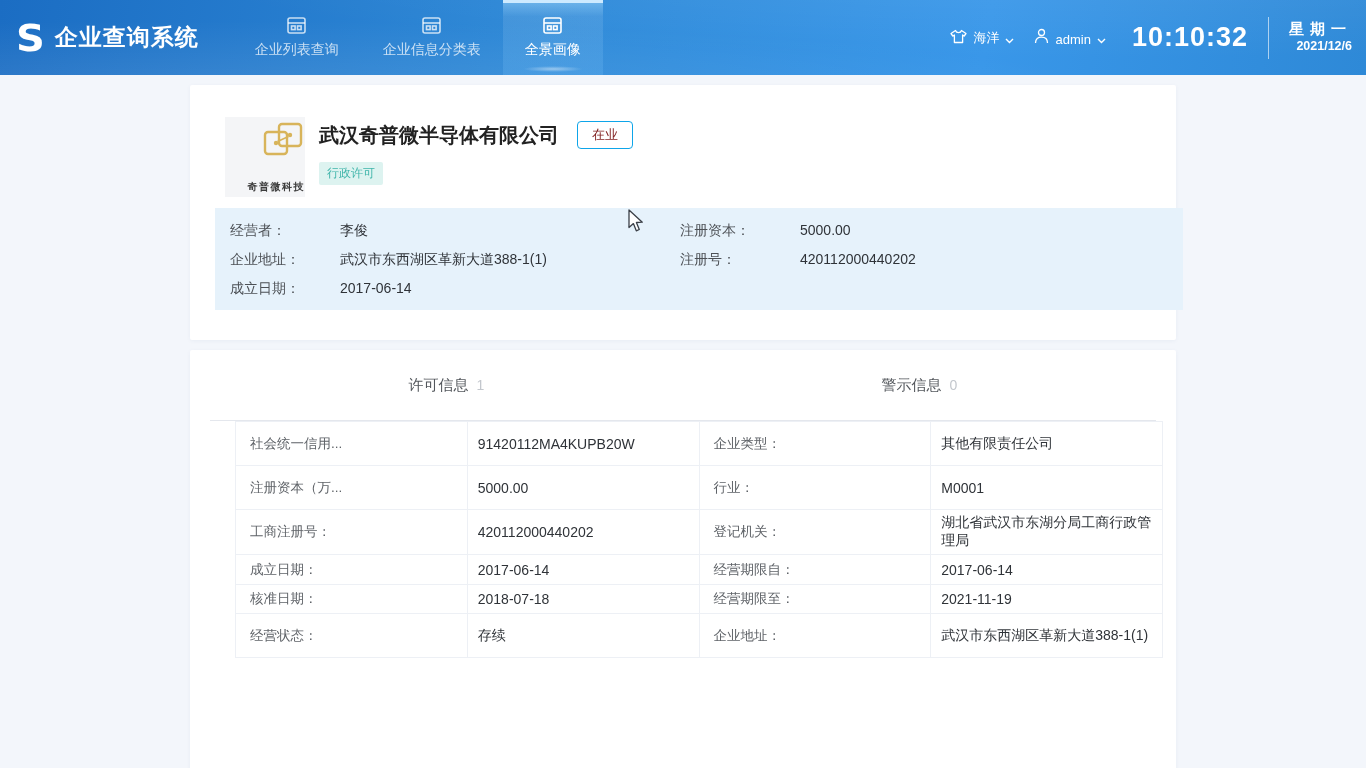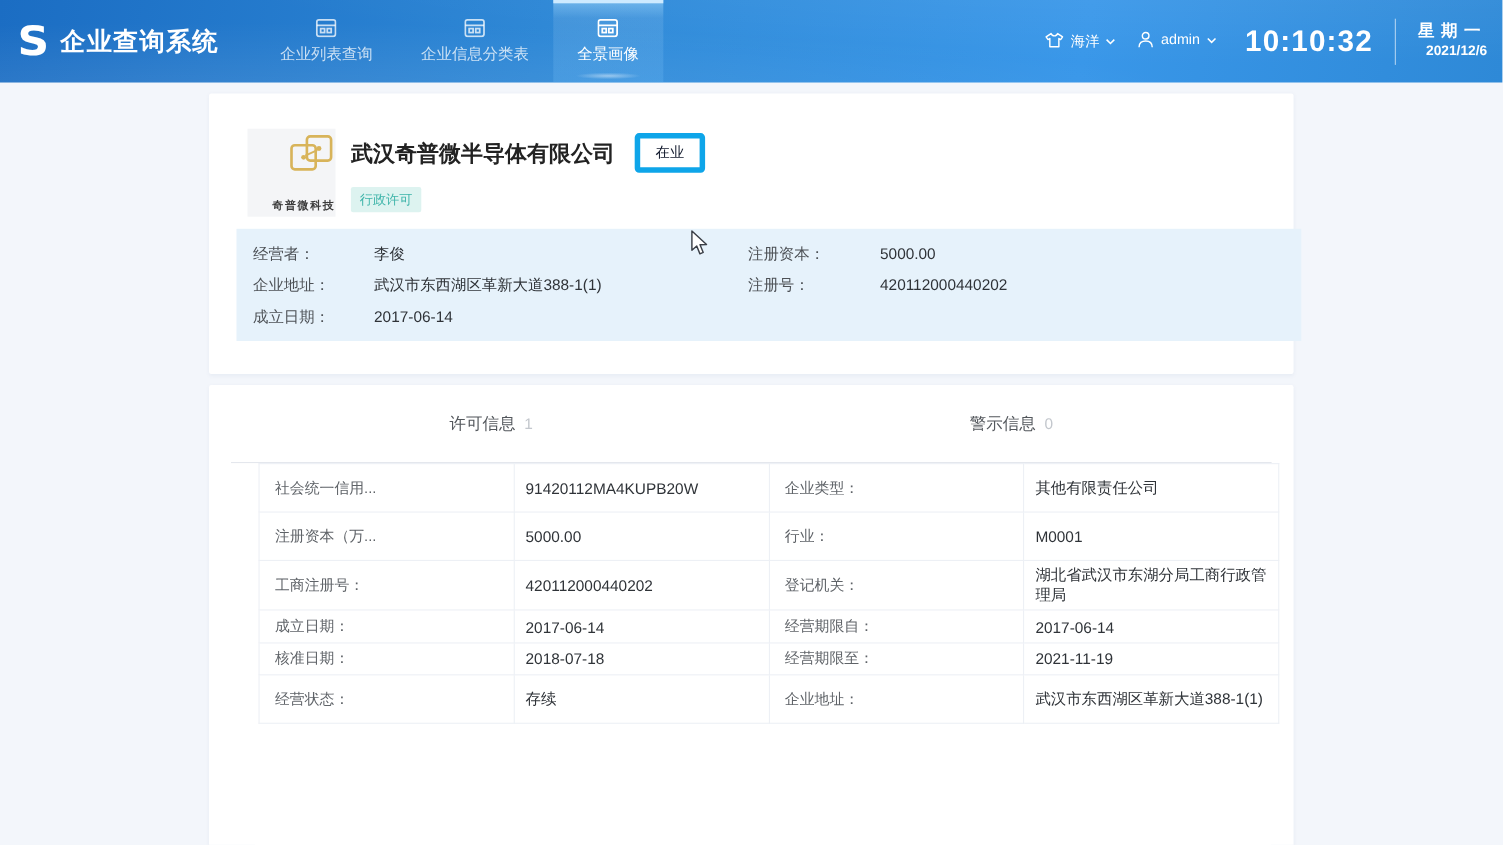--- a/index.html
+++ b/index.html
@@ -28,41 +28,41 @@
   .nav-item.active { color:#fff;
     background:linear-gradient(180deg, rgba(173,224,255,.50) 0%, rgba(255,255,255,.10) 22%, rgba(120,195,250,.22) 100%); }
   .nav-item.active::before { content:""; position:absolute; top:0; left:0; right:0;
     height:3px; background:#cdeaff; }
   .nav-item.active::after { content:""; position:absolute; bottom:3px; left:50%;
     transform:translateX(-50%); width:60%; height:6px;
     background:radial-gradient(ellipse, rgba(255,255,255,.45), transparent 70%); }
 
   .topbar-right { margin-left:auto; display:flex; align-items:center; gap:20px;
     padding-right:14px; z-index:1; }
-  .tb-chip { display:flex; align-items:flex-start; gap:6px; font-size:13px; cursor:pointer; }
+  .tb-chip { display:flex; align-items:flex-end; gap:6px; font-size:13px; cursor:pointer; }
   .clock { font-size:27px; font-weight:700; letter-spacing:1px; margin-left:6px; }
   .tb-divider { width:1px; height:42px; background:rgba(255,255,255,.6); }
   .date-block { display:flex; flex-direction:column; line-height:1.25;text-align:right; }
   .weekday { font-size:15px; font-weight:700; letter-spacing:6px; }
   .date { font-size:12.5px; font-weight:600; }
 
   
   .card { width:986px; margin:10px auto 0; background:#fff; border-radius:2px;
     box-shadow:0 1px 4px rgba(20,60,120,.05); }
 
   
   .company-card { height:255px; padding:32px 25px 0 35px; }
   .company-head { display:flex; }
   .company-logo { width:80px; height:80px; background:#f4f5f7; display:flex;
     flex-direction:column; align-items:flex-end; justify-content:center; gap:18px; }
   .logo-caption { font-size:10px; font-weight:700; color:#3c3c3c; letter-spacing:1.5px; }
   .company-info { margin-left:14px; padding-top:4px; }
   .title-row { display:flex; align-items:center; gap:18px; }
   .company-name { font-size:20px; font-weight:700; color:#222; }
-  .status-badge { border:5px solid #0ea5e9; color:#0f172a; font-size:13px;
+  .status-badge { border:1px solid #0ea5e9; color:#7f1d1d; font-size:13px;
     padding:4px 14px; border-radius:4px; background:#fff; }
   .company-tag { display:inline-block; margin-top:13px; background:#ddf3f0;
     color:#3fb5aa; font-size:12px; padding:3px 8px; border-radius:2px; cursor:pointer; }
 
   .summary { margin:11px 0 0 -10px; width:968px; background:#e6f2fb;
     padding:8px 0 7px; display:flex; }
   .sum-col { font-size:14px; }
   .sum-col.left { width:465px; padding-left:15px; }
   .sum-col.right { flex:1; }
   .sum-row { display:flex; line-height:29px; }

